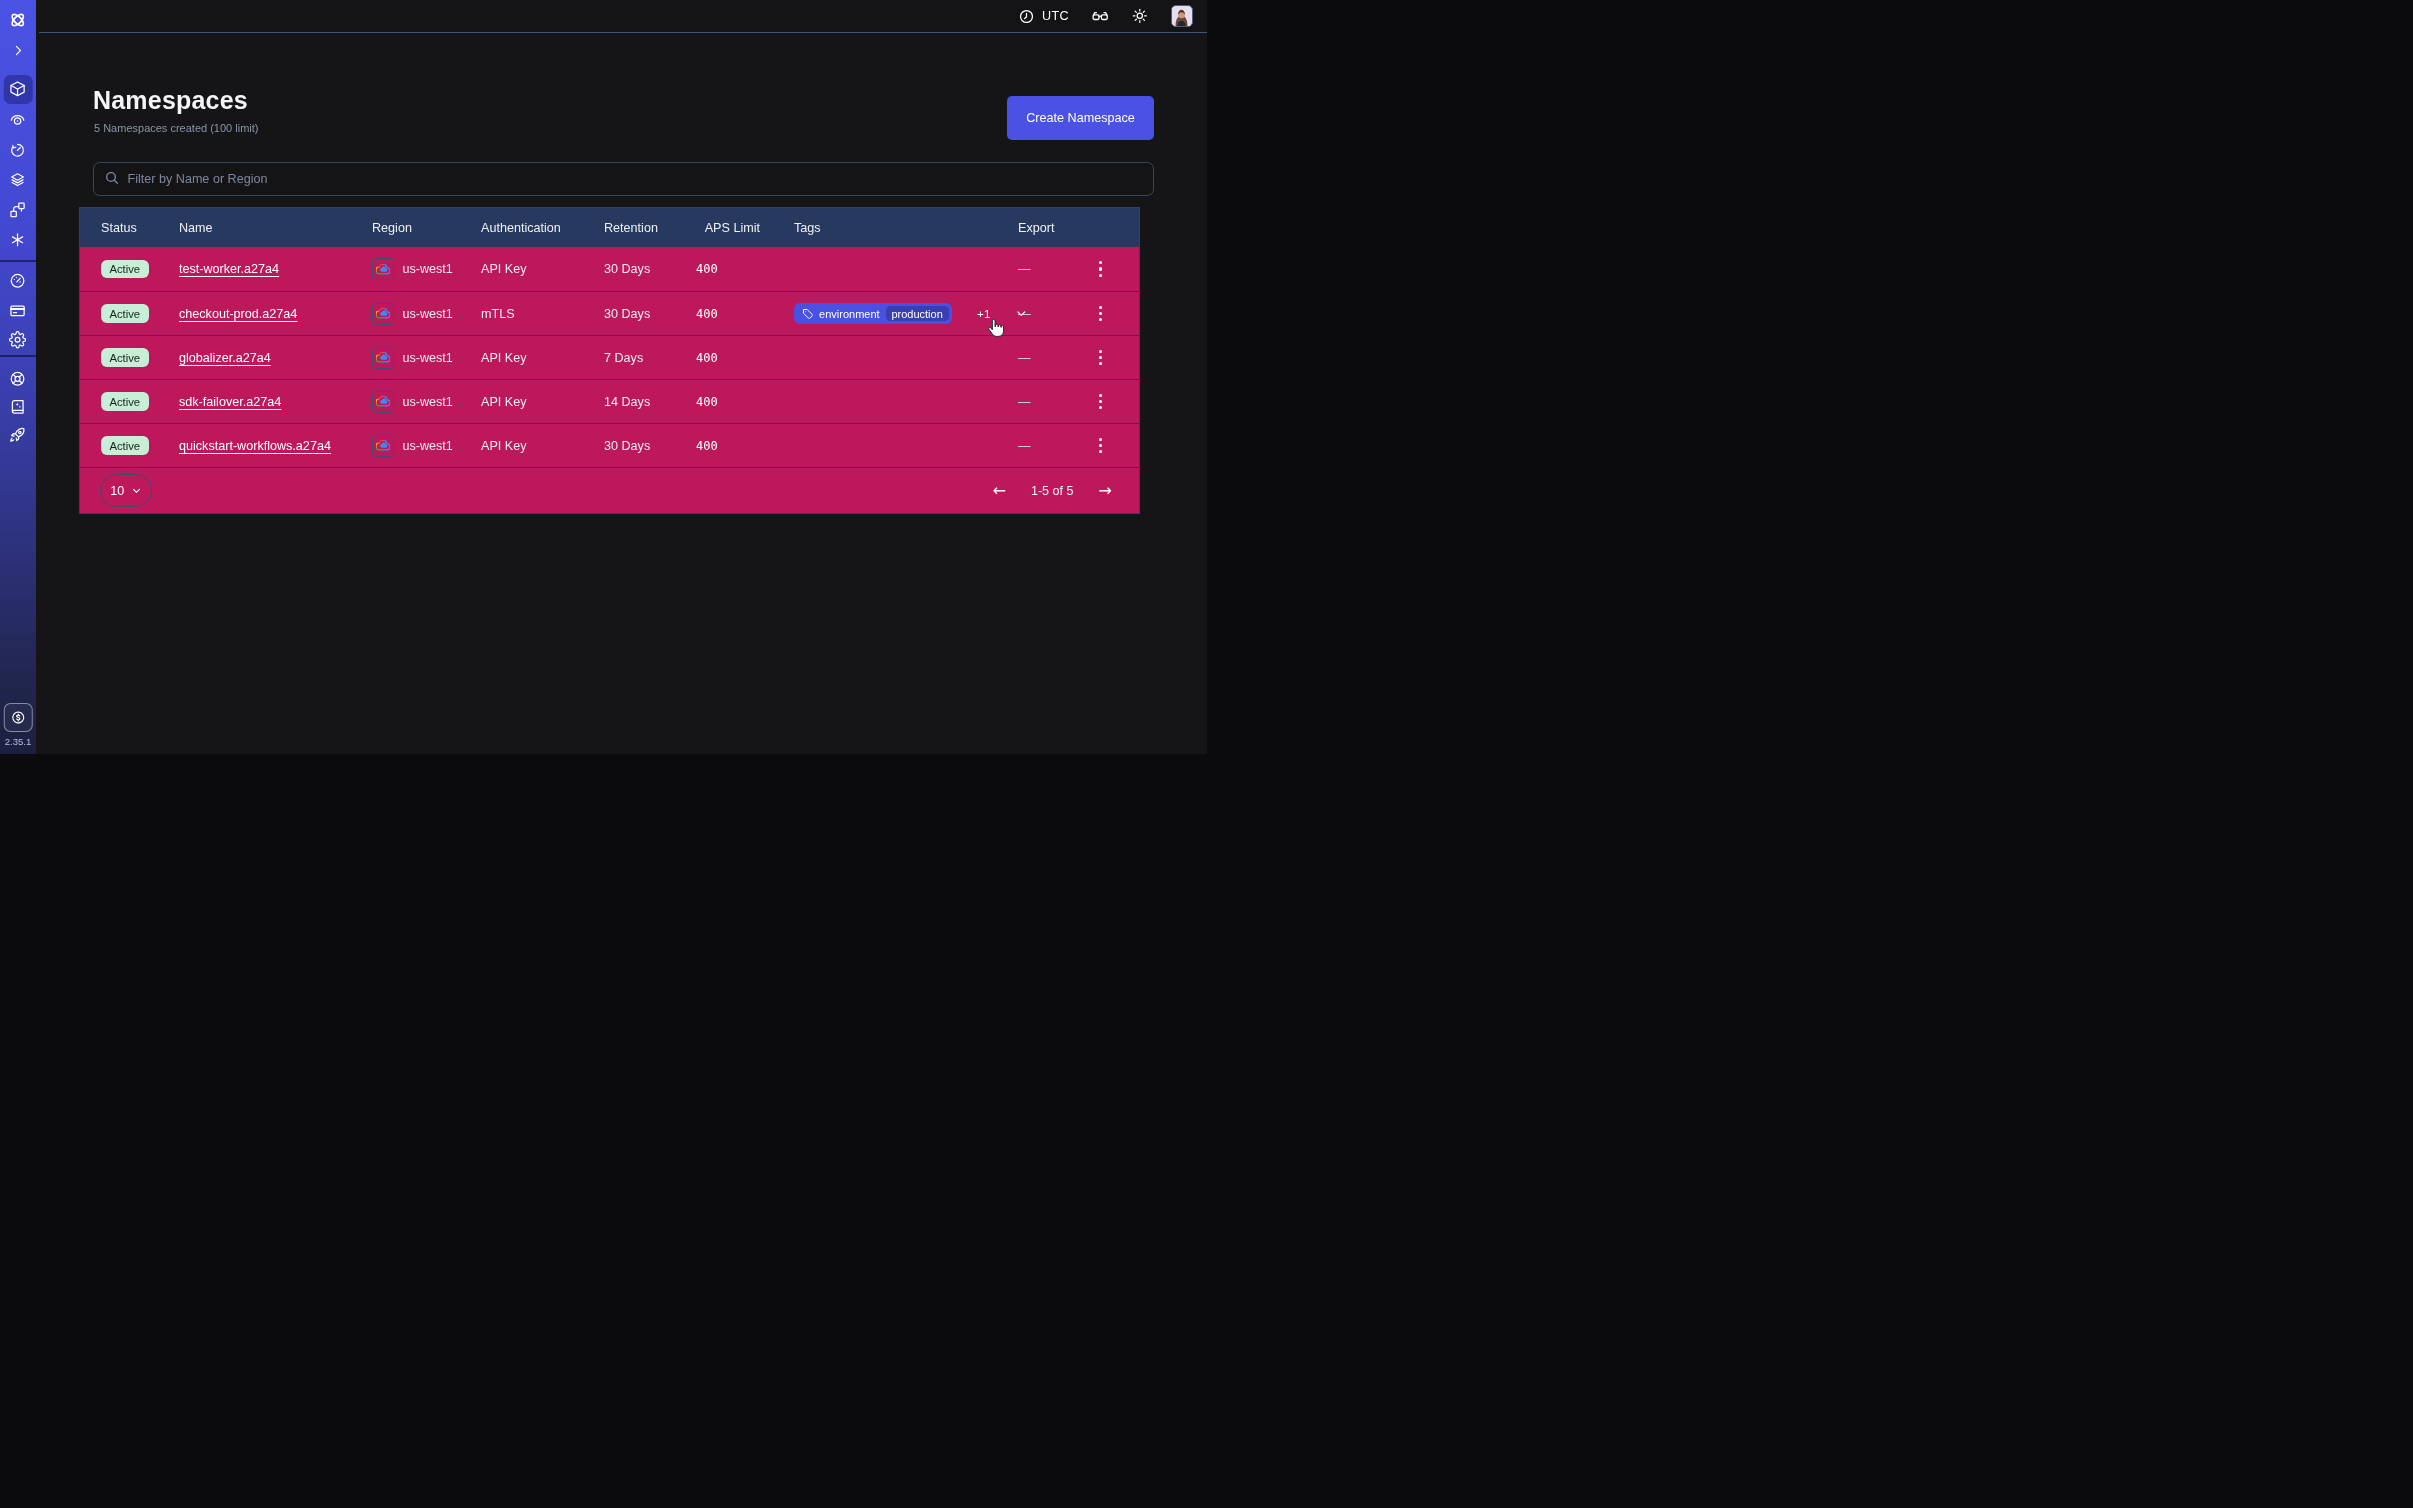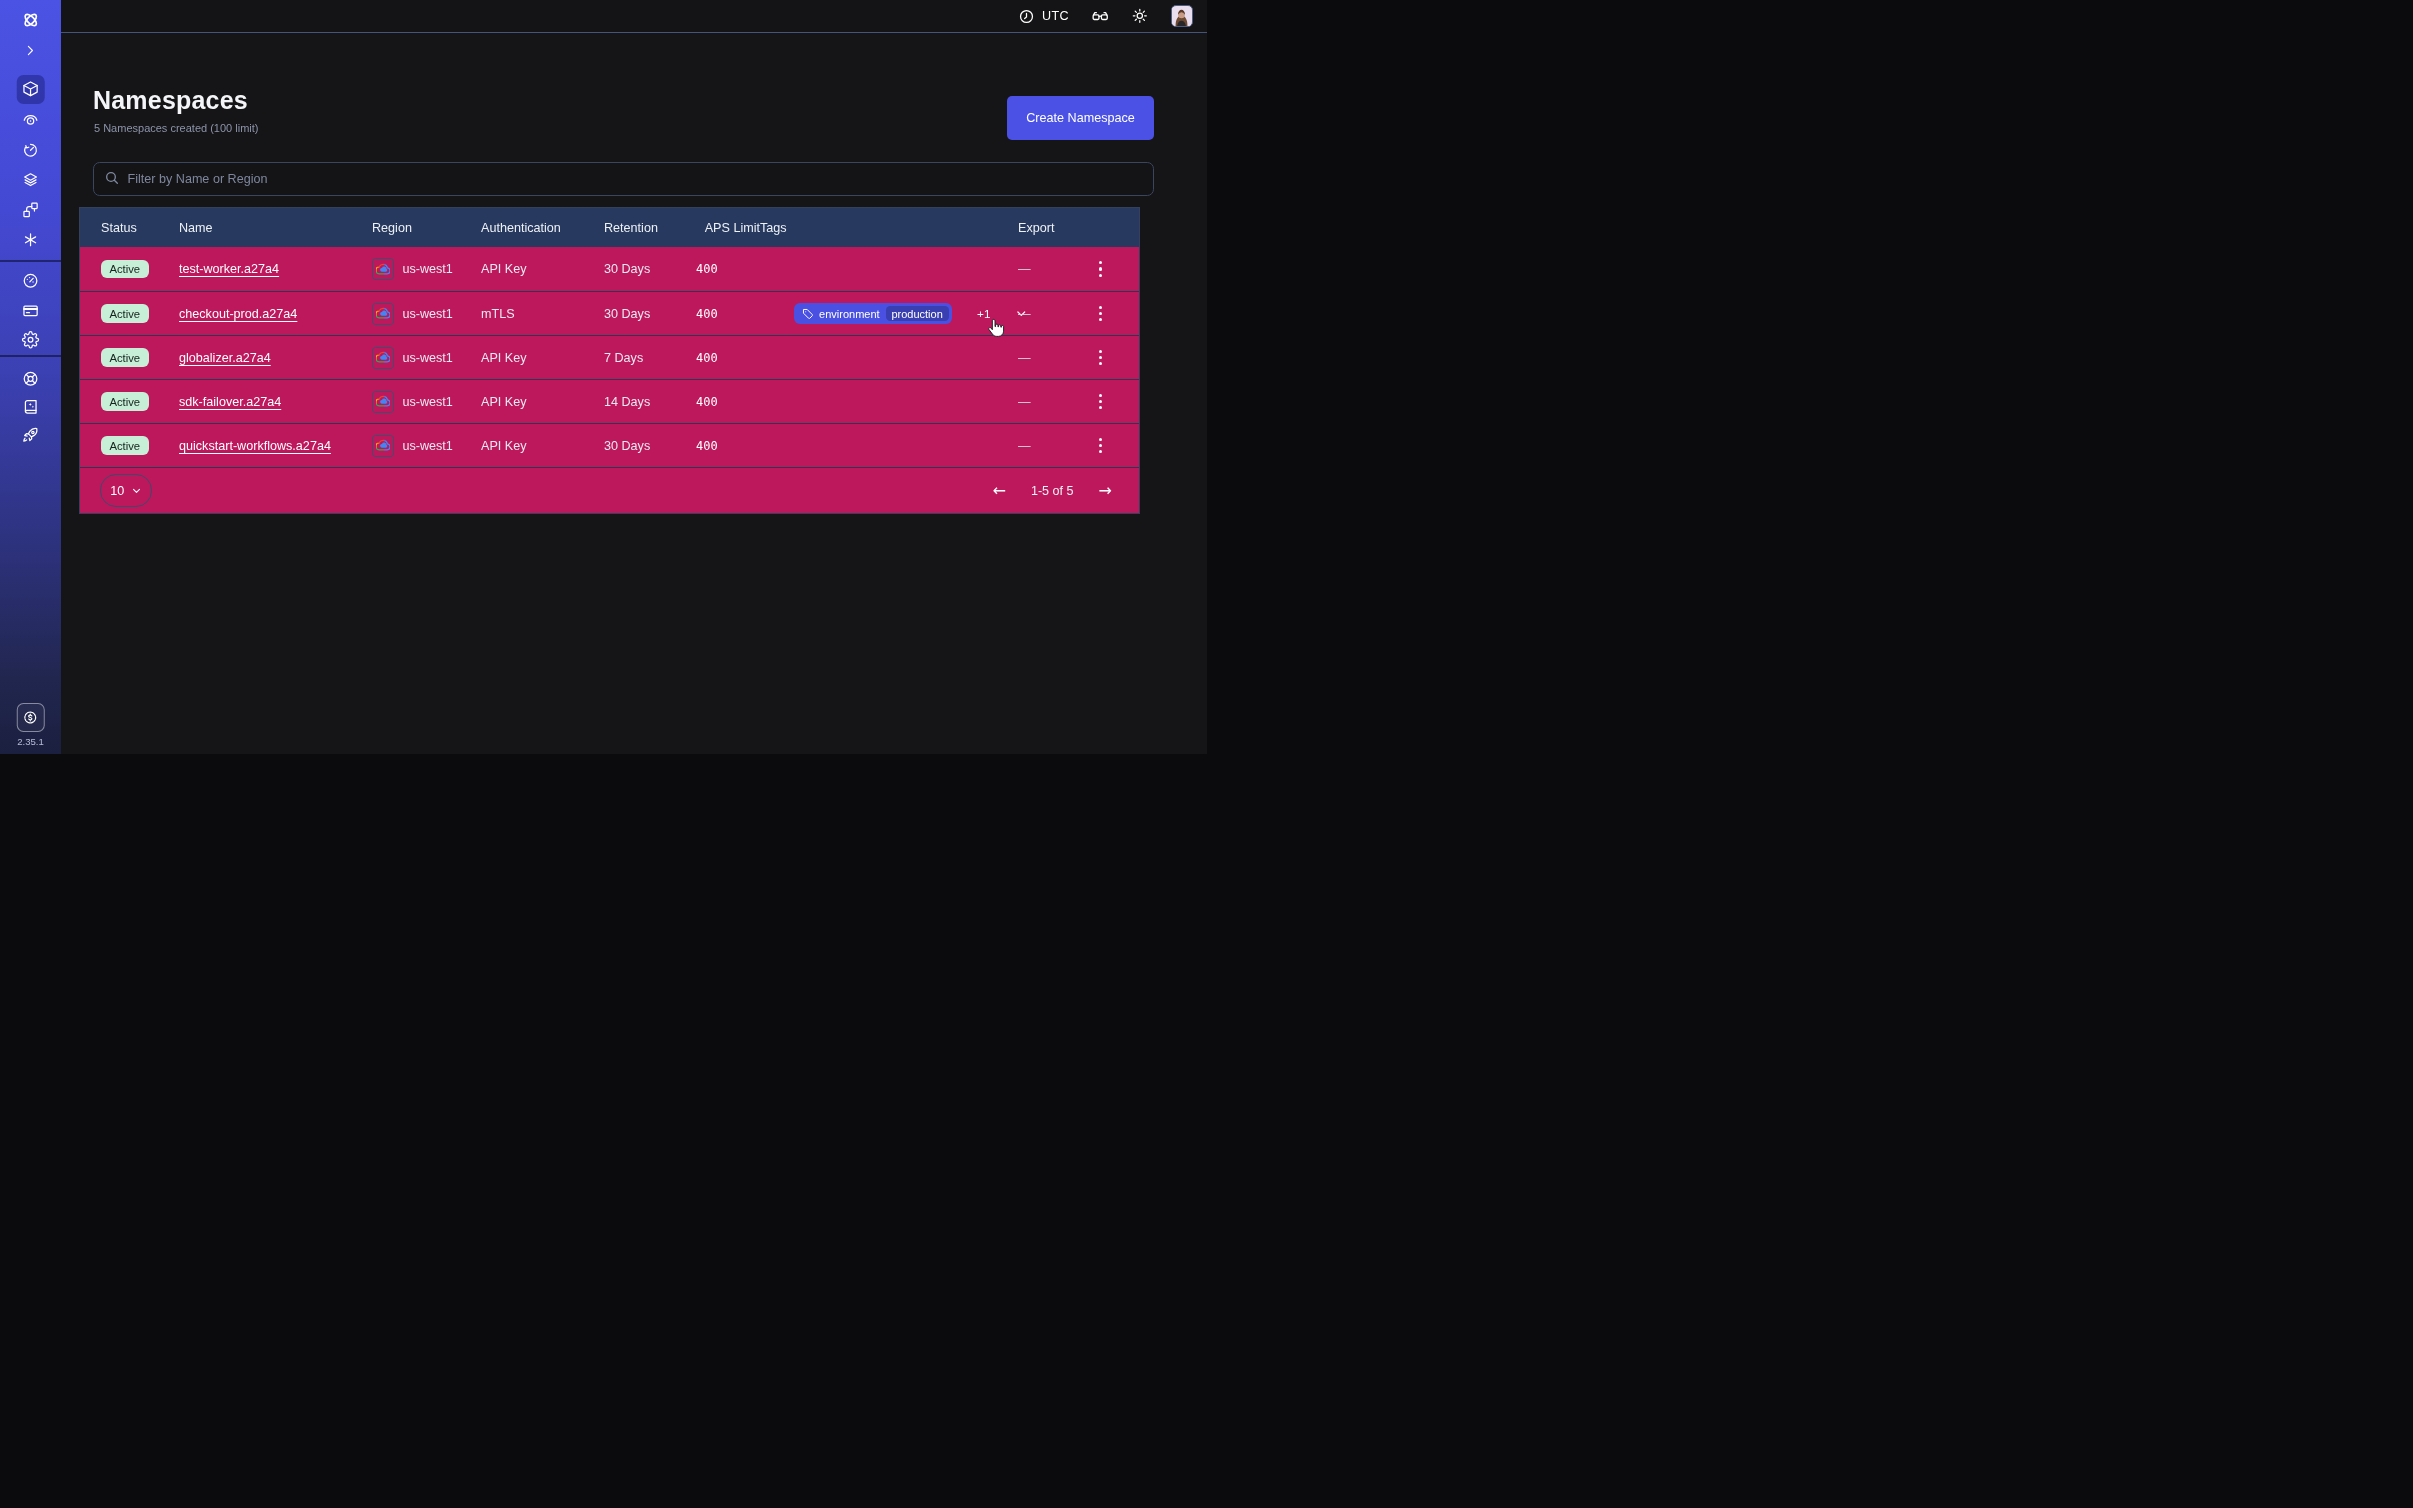--- a/index.html
+++ b/index.html
@@ -19,21 +19,21 @@
   .tb-btn { display:flex; align-items:center; gap:6.7px; background:none; border:none; color:#fff; cursor:pointer; font-family:inherit; }
   .tb-btn svg { display:block; }
   .tz-label { font-size:12.6px; color:#fff; letter-spacing:0.3px; }
   .avatar {
     width:22px; height:22px; border-radius:5px; border:1.3px solid #4d5c80;
     overflow:hidden; padding:0; background:#e8def0; cursor:pointer;
   }
   .avatar svg { display:block; }
   
   .sidebar {
-    position:absolute; left:0; top:0; bottom:0; width:61px; z-index:5;
+    position:absolute; left:0; top:0; bottom:0; width:36px; z-index:5;
     background:linear-gradient(180deg,#4b53e4 0%,#4449d3 28%,#3a3fae 52%,#2c3179 74%,#21264f 90%,#1b2040 100%);
   }
   .nav-item {
     position:absolute; left:50%; transform:translateX(-50%);
     width:28.5px; height:28.5px; border-radius:6.7px;
     display:flex; align-items:center; justify-content:center;
     background:none; border:none; cursor:pointer;
   }
   .nav-item.active { background:rgba(10,14,90,0.38); }
   .nav-item svg { display:block; stroke:#fff; fill:none; stroke-width:1.7; stroke-linecap:round; stroke-linejoin:round; }
@@ -63,21 +63,21 @@
   
   .table { position:absolute; left:79px; top:207px; width:1061px; border:0.8px solid #33415f; background:#be185d; }
   .grid {
     display:grid;
     grid-template-columns:78px 193px 109px 123px 92px 64px 258px 52px 1fr;
     align-items:center; padding-left:21px;
   }
   .thead { height:39px; background:#27395f; }
   .thead .hcell { font-size:12.6px; font-weight:500; color:#eef1f6; }
   .hcell.h-aps { text-align:right; }
-  .hcell.h-tags { }
+  .hcell.h-tags { padding-left:34px; }
   .trow { height:44px; border-top:0.8px solid #2b3854; }
   .trow:first-of-type { border-top:none; }
   .cell { font-size:12.6px; color:#e9ebf2; }
   .badge {
     display:inline-block; padding:3.4px 8.4px; border-radius:5.9px;
     background:#c7eed7; color:#15241c; font-size:11.3px;
   }
   .ns-link { color:#fff; text-decoration:underline; text-underline-offset:2.5px; text-decoration-thickness:0.8px; cursor:pointer; font-weight:500; }
   .c-region { display:flex; align-items:center; gap:8.4px; }
   .gcp-box {

